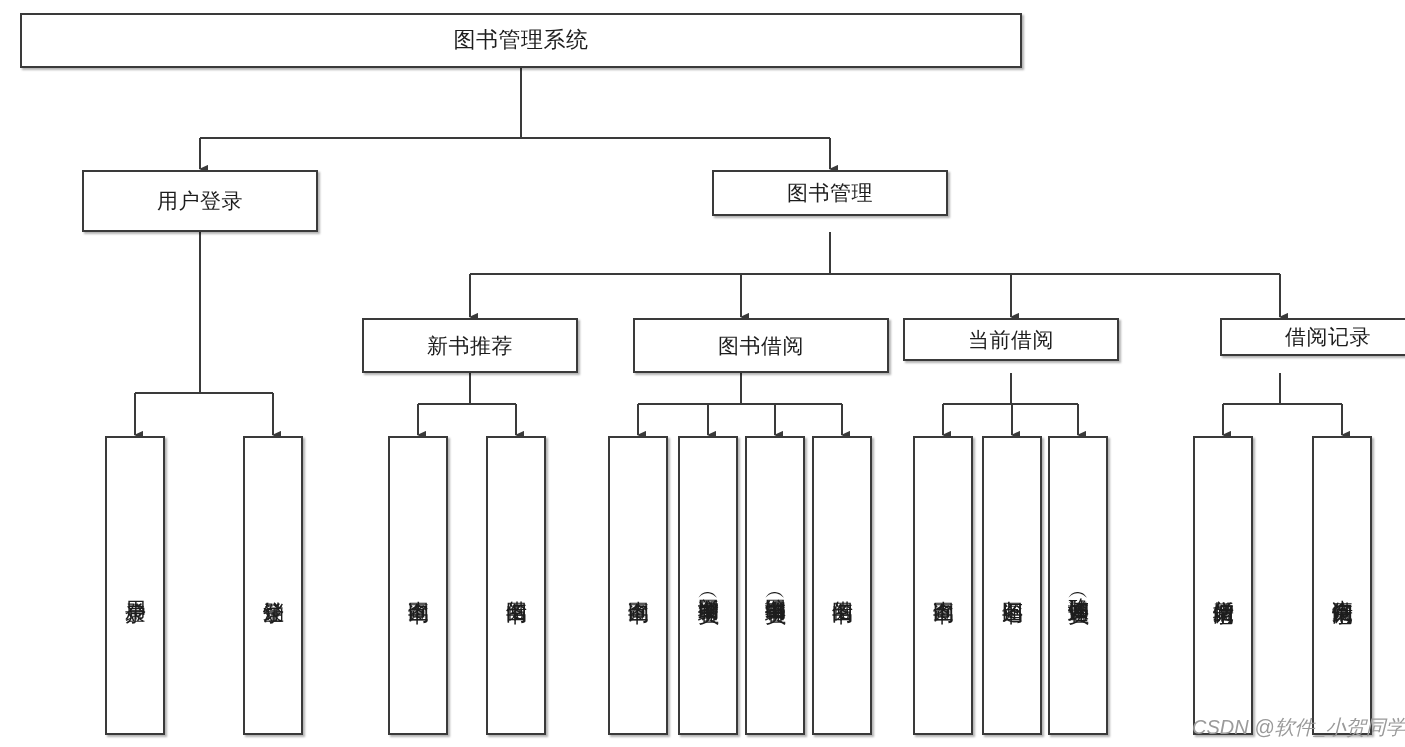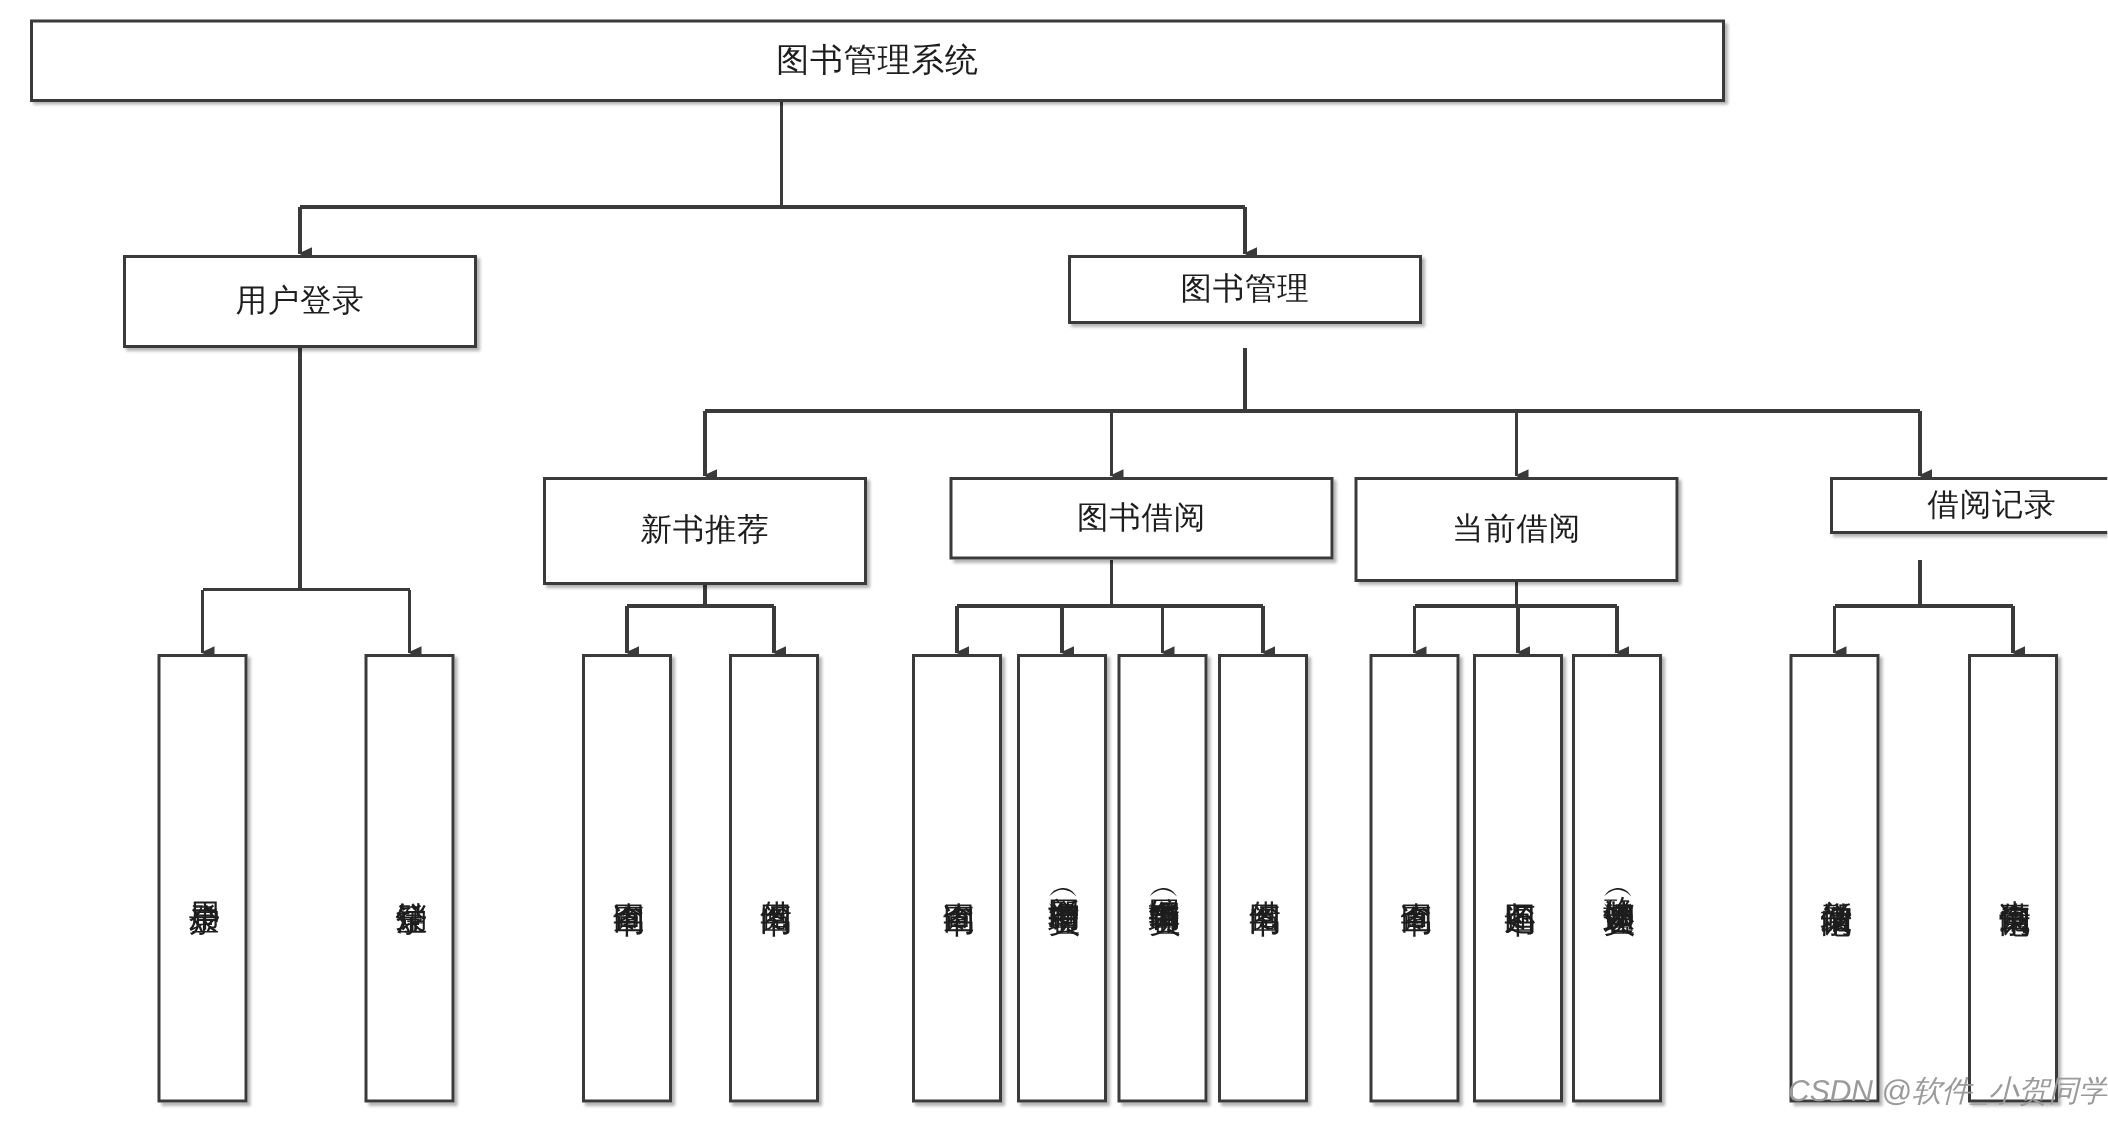--- a/index.html
+++ b/index.html
@@ -107,36 +107,36 @@
         <line x1="1012" y1="404" x2="1012" y2="435" stroke="#3a3a3a" stroke-width="2.6" shape-rendering="crispEdges" marker-end="url(#arrowhead)"></line>
         <line x1="1078" y1="404" x2="1078" y2="435" stroke="#3a3a3a" stroke-width="2.6" shape-rendering="crispEdges" marker-end="url(#arrowhead)"></line>
         <line x1="1280" y1="373" x2="1280" y2="404" stroke="#3a3a3a" stroke-width="2.6" shape-rendering="crispEdges"></line>
         <line x1="1223" y1="404" x2="1342" y2="404" stroke="#3a3a3a" stroke-width="2.6" shape-rendering="crispEdges"></line>
         <line x1="1223" y1="404" x2="1223" y2="435" stroke="#3a3a3a" stroke-width="2.6" shape-rendering="crispEdges" marker-end="url(#arrowhead)"></line>
         <line x1="1342" y1="404" x2="1342" y2="435" stroke="#3a3a3a" stroke-width="2.6" shape-rendering="crispEdges" marker-end="url(#arrowhead)"></line>
       </g>
   </svg>
 
   <div id="nodes-layer">
-      <div class="node-box root" style="left: 20px; top: 13px; width: 1130px; height: 55px;">
+      <div class="node-box root" style="left: 20px; top: 13px; width: 1002px; height: 55px;">
         <span class="node-label-h">图书管理系统</span>
       </div>
       <div class="node-box" style="left: 82px; top: 170px; width: 236px; height: 62px;">
         <span class="node-label-h">用户登录</span>
       </div>
       <div class="node-box" style="left: 712px; top: 170px; width: 236px; height: 46px;">
         <span class="node-label-h">图书管理</span>
       </div>
-      <div class="node-box" style="left: 362px; top: 318px; width: 216px; height: 72px;">
+      <div class="node-box" style="left: 362px; top: 318px; width: 216px; height: 55px;">
         <span class="node-label-h">新书推荐</span>
       </div>
       <div class="node-box" style="left: 633px; top: 318px; width: 256px; height: 55px;">
         <span class="node-label-h">图书借阅</span>
       </div>
-      <div class="node-box" style="left: 903px; top: 318px; width: 216px; height: 70px;">
+      <div class="node-box" style="left: 903px; top: 318px; width: 216px; height: 43px;">
         <span class="node-label-h">当前借阅</span>
       </div>
       <div class="node-box" style="left: 1172px; top: 318px; width: 216px; height: 38px; margin-left: 48px;">
         <span class="node-label-h">借阅记录</span>
       </div>
       <div class="node-box" style="left: 105px; top: 436px; width: 60px; height: 299px;">
         <span class="node-label-v">用户登录</span>
       </div>
       <div class="node-box" style="left: 243px; top: 436px; width: 60px; height: 299px;">
         <span class="node-label-v">注销登录</span>

